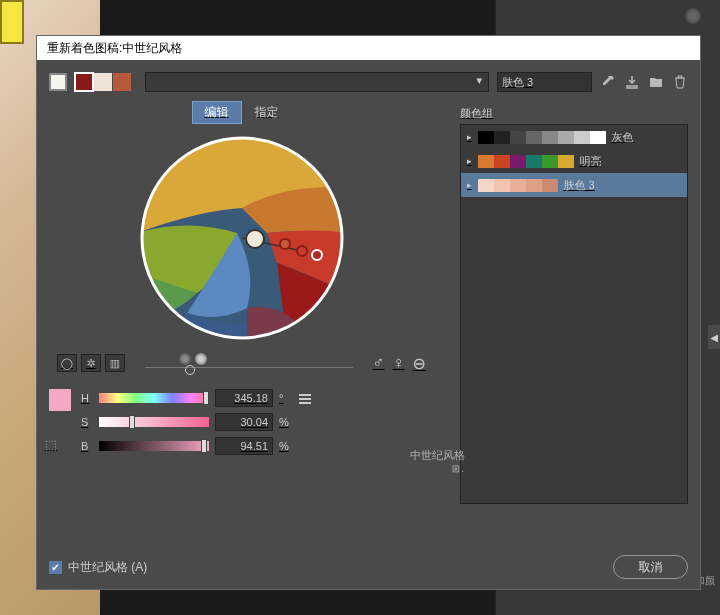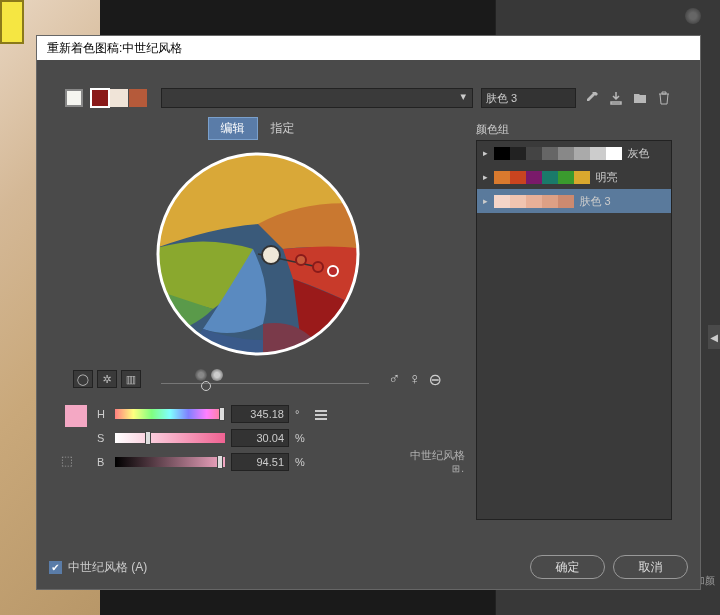--- a/index.html
+++ b/index.html
@@ -10,21 +10,21 @@
 
 .right-sidebar { position: absolute; right: 0; top: 0; width: 35px; height: 615px; background: #383838; display: flex; flex-direction: column; align-items: flex-start; padding-top: 8px; }
 .right-sidebar .dot { width: 16px; height: 16px; border-radius: 50%; background: radial-gradient(circle, #666 30%, #333 100%); margin-bottom: 550px; }
 .right-sidebar .label { color: #999; font-size: 10px; writing-mode: horizontal-tb; }
 
 .prop-panel { position: absolute; right: 35px; top: 0; width: 190px; height: 615px; background: #383838; border-left: 1px solid #222; }
 .collapse-arrow { position: absolute; right: 0; top: 325px; width: 12px; height: 24px; background: #4a4a4a; color: #ccc; font-size: 10px; display: flex; align-items: center; justify-content: center; }
 
 .dialog { position: absolute; left: 36px; top: 35px; width: 665px; height: 555px; background: #4a4a4a; border: 1px solid #666; }
 .dialog-title { background: #fff; color: #000; height: 24px; padding: 3px 10px; font-size: 12px; display: flex; align-items: center; }
-.dialog-body { padding: 28px; height: calc(100% - 24px); position: relative; }
+.dialog-body { padding: 12px; height: calc(100% - 24px); position: relative; text-decoration: underline; }
 
 .top-row { display: flex; align-items: center; gap: 8px; margin-bottom: 10px; }
 .sw-white { width: 18px; height: 18px; background: #f5f5f0; border: 2px solid #888; }
 .sw-group { display: flex; gap: 1px; }
 .sw { width: 18px; height: 18px; }
 .sw.sel { outline: 2px solid #fff; outline-offset: -1px; }
 .preset-dd { flex: 1; height: 20px; background: #3a3a3a; border: 1px solid #222; position: relative; margin-left: 6px; }
 .preset-dd::after { content: '▾'; position: absolute; right: 6px; top: 1px; color: #ccc; font-size: 11px; }
 .name-input { width: 95px; height: 20px; background: #333; color: #ccc; border: 1px solid #222; font-size: 11px; padding: 0 4px; }
 .icon-btn { color: #b0b0b0; width: 16px; height: 16px; display: flex; align-items: center; justify-content: center; font-size: 13px; cursor: pointer; }
@@ -275,19 +275,18 @@
       <div>中世纪风格</div>
       <div class="mini">⊞.</div>
     </div>
 
     <div class="footer">
       <label class="chk">
         <span class="chk-box">✔</span>
         <span>中世纪风格 (A)</span>
       </label>
       <div class="btns">
-        <div class="btn">确定</div>
         <div class="btn">取消</div>
       </div>
     </div>
 
   </div>
 </div>
 
 </body></html>

